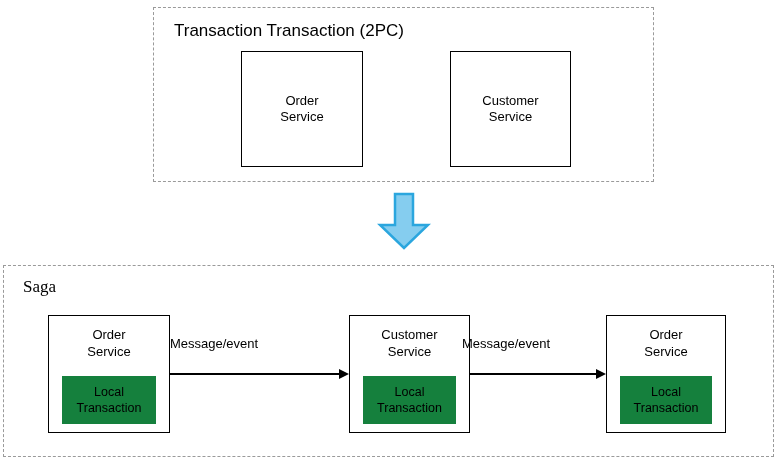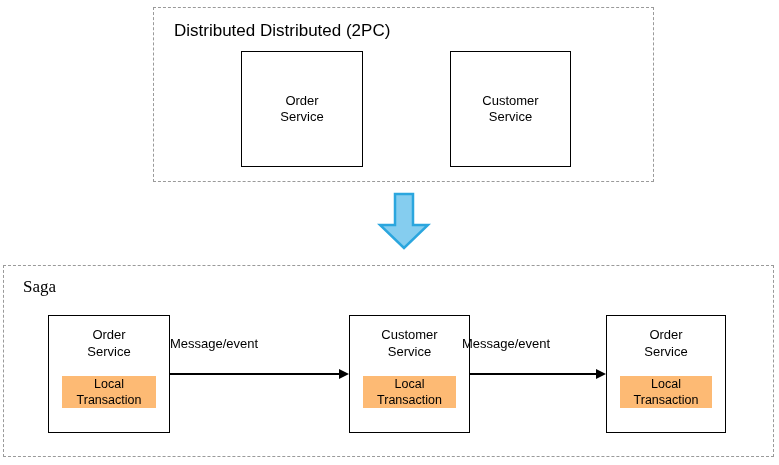--- a/index.html
+++ b/index.html
@@ -97,22 +97,22 @@
     font-size: 13px;
     line-height: 17px;
     text-align: center;
     white-space: pre-line;
   }
   .local-txn {
     position: absolute;
     left: 13px;
     right: 13px;
     top: 60px;
-    height: 32px;
-    background: #fdba74;
+    height: 48px;
+    background: #15803d;
     display: flex;
     align-items: center;
     justify-content: center;
   }
   .local-txn-label {
     font-size: 12.5px;
     line-height: 16px;
     text-align: center;
     white-space: pre-line;
   }
@@ -171,21 +171,21 @@
   #big-arrow svg {
     display: block;
     width: 54px;
     height: 58px;
   }
 </style>
 </head>
 <body>
 
 <div class="group" id="group-2pc">
-  <div class="group-title">Distributed Distributed (2PC)</div>
+  <div class="group-title">Transaction Transaction (2PC)</div>
 </div>
 
 <div class="service-box" id="box-2pc-order">
   <div class="service-label">Order
 Service</div>
 </div>
 
 <div class="service-box" id="box-2pc-customer">
   <div class="service-label">Customer
 Service</div>

